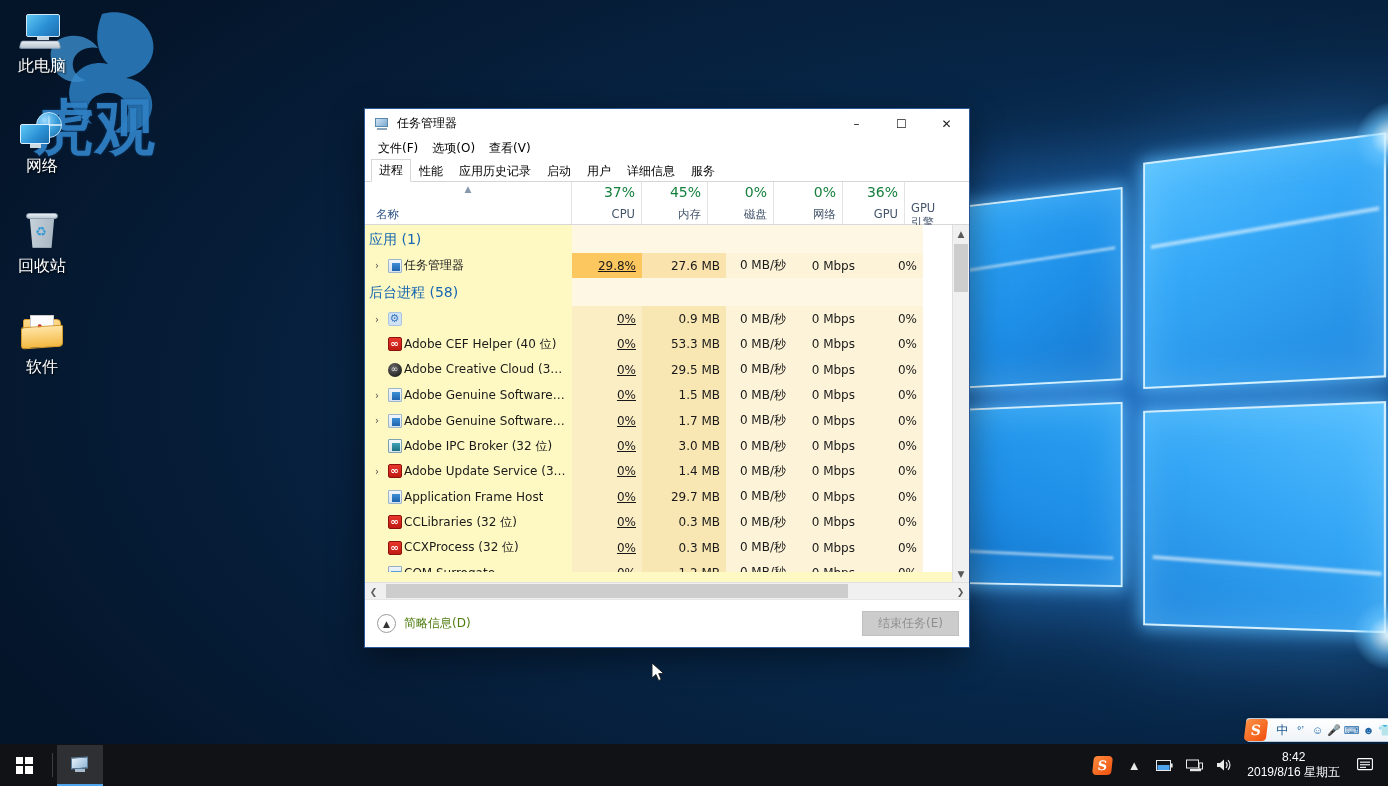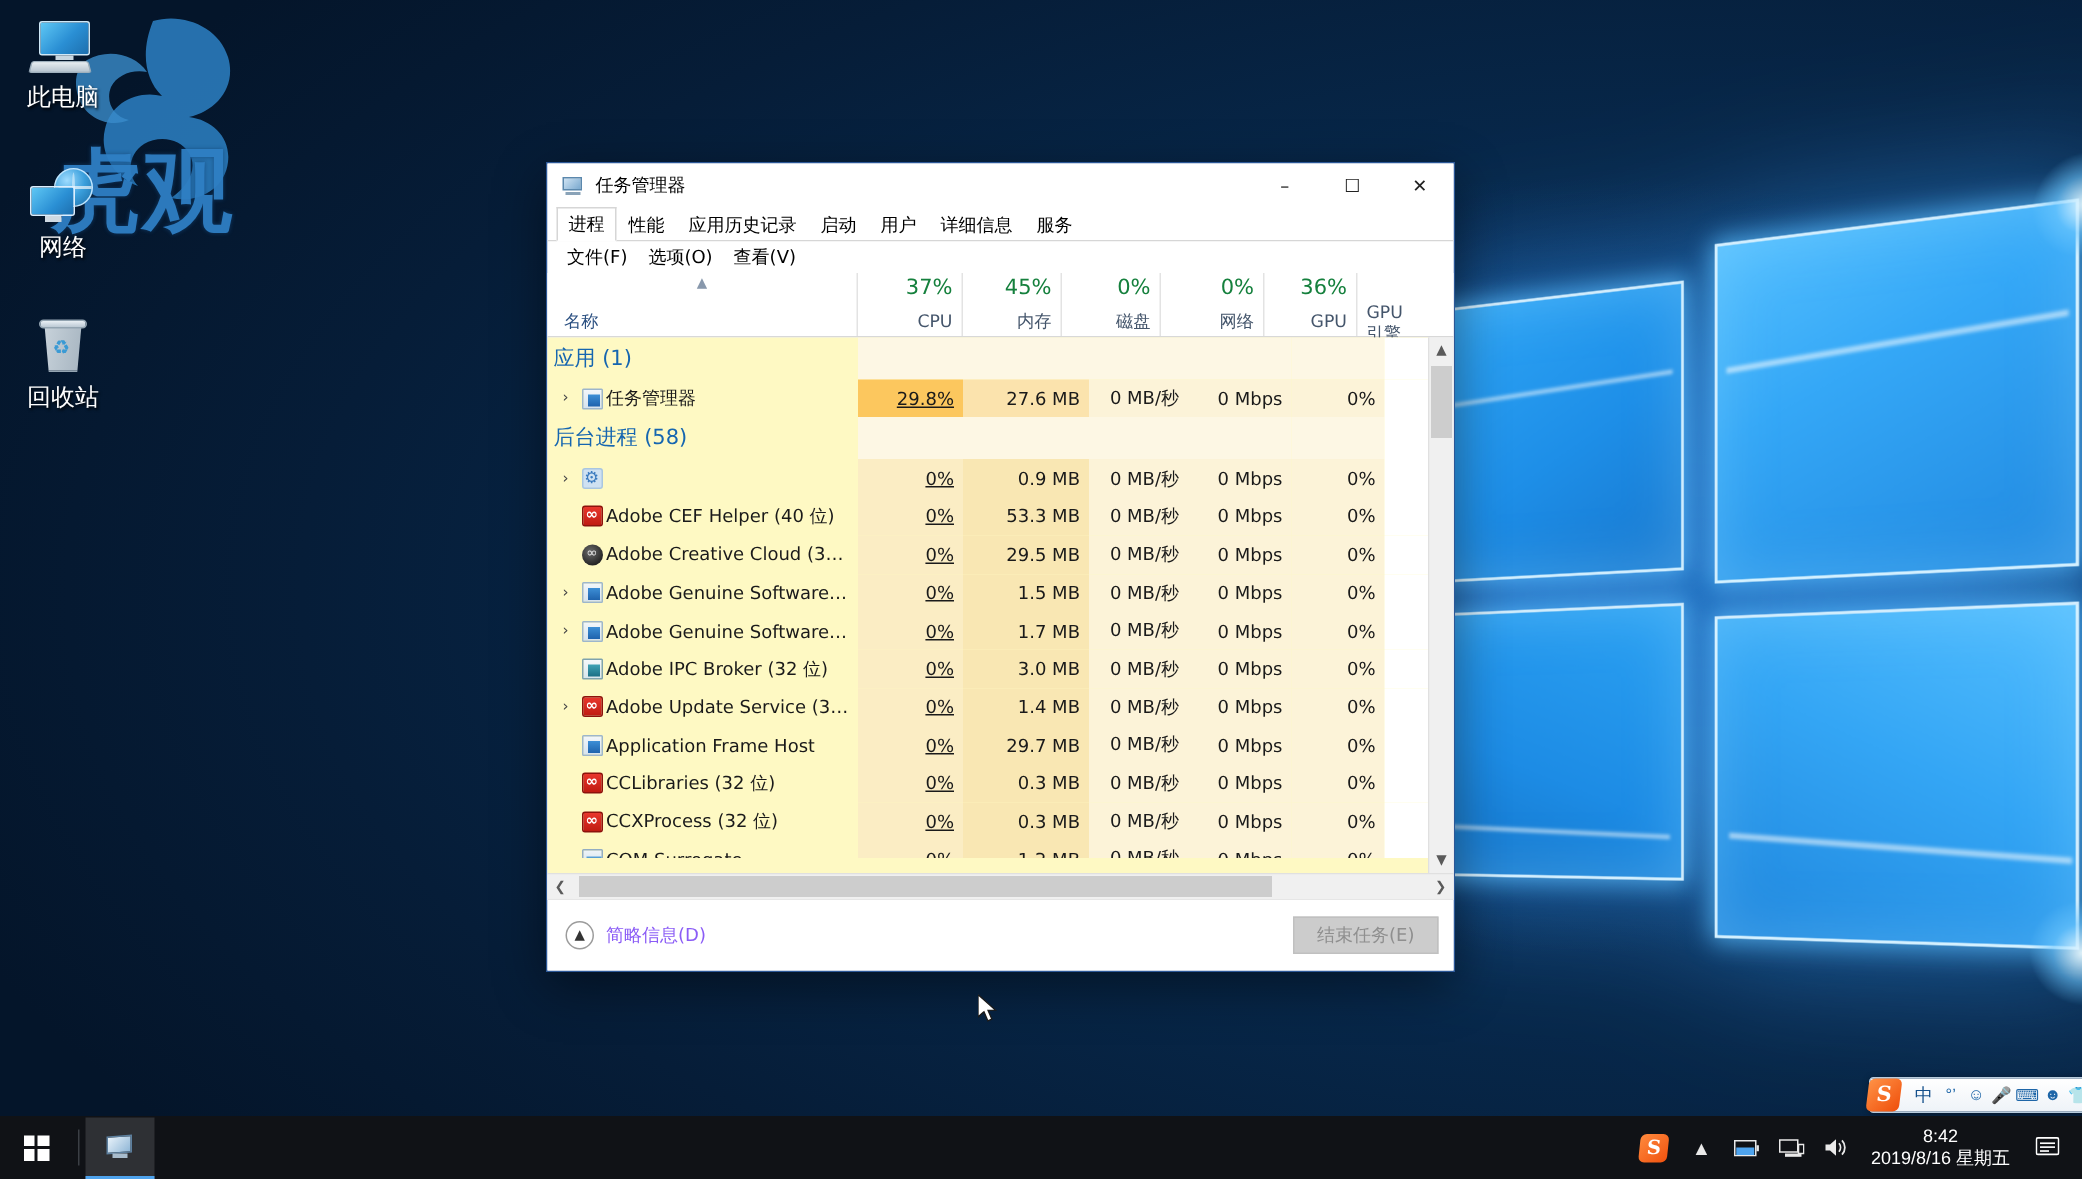--- a/index.html
+++ b/index.html
@@ -314,21 +314,21 @@
     height: 48px; flex: none; display: flex; align-items: center;
     background: #fff; border-top: 1px solid #e6e6e6;
     padding: 0 10px 0 12px;
   }
   #fewer-btn { display: flex; align-items: center; gap: 8px; }
   #fewer-chev {
     width: 19px; height: 19px; border-radius: 50%; border: 1px solid #9c9c9c;
     display: flex; align-items: center; justify-content: center;
     font-size: 9px; color: #333; flex: none;
   }
-  #fewer-label { font-size: 12px; color: #8b5cf6; }
+  #fewer-label { font-size: 12px; color: #4d7c0f; }
   #endtask-btn {
     margin-left: auto; width: 97px; height: 25px;
     background: #cccccc; border: 1px solid #c0c0c0;
     color: #8f8f8f; font-size: 12px;
     display: flex; align-items: center; justify-content: center;
     font-family: "DejaVu Sans", sans-serif;
   }
 
   
   #cursor { position: absolute; left: 652px; top: 663px; width: 14px; height: 20px; }
@@ -445,48 +445,56 @@
 
   <div class="desk-icon" style="left:4px; top:212px;">
     <div class="glyph">
       <div class="bin-body"></div>
         <div class="bin-lid"></div>
         <div class="bin-sym">♻</div>
     </div>
     <div class="dlabel">回收站</div>
   </div>
 
+  <div class="desk-icon" style="left:4px; top:313px;">
+    <div class="glyph">
+      <div class="fold-back"></div>
+        <div class="fold-paper"></div>
+        <div class="fold-front"></div>
+    </div>
+    <div class="dlabel">软件</div>
+  </div>
 
   <div id="taskmgr">
 
     <div id="titlebar">
       <div id="tm-icon">
         <div class="mon"></div>
           <div class="base"></div>
       </div>
       <div id="tm-title">任务管理器</div>
       <div class="wbtn">–</div>
       <div class="wbtn">☐</div>
       <div class="wbtn close">✕</div>
+    </div>
+
+    <div id="menubar">
+      <div class="mi">文件(F)</div>
+      <div class="mi">选项(O)</div>
+      <div class="mi">查看(V)</div>
     </div>
 
     <div id="tabstrip">
       <div class="tab active">进程</div>
       <div class="tab">性能</div>
       <div class="tab">应用历史记录</div>
       <div class="tab">启动</div>
       <div class="tab">用户</div>
       <div class="tab">详细信息</div>
       <div class="tab">服务</div>
-    </div>
-
-    <div id="menubar">
-      <div class="mi">文件(F)</div>
-      <div class="mi">选项(O)</div>
-      <div class="mi">查看(V)</div>
     </div>
 
     <div id="gridwrap">
 
       <div id="colhead">
         <div class="ch name-col">
           <div class="sortcaret">▲</div>
           <div class="pct">&nbsp;</div>
           <div class="unit">名称</div>
         </div>

